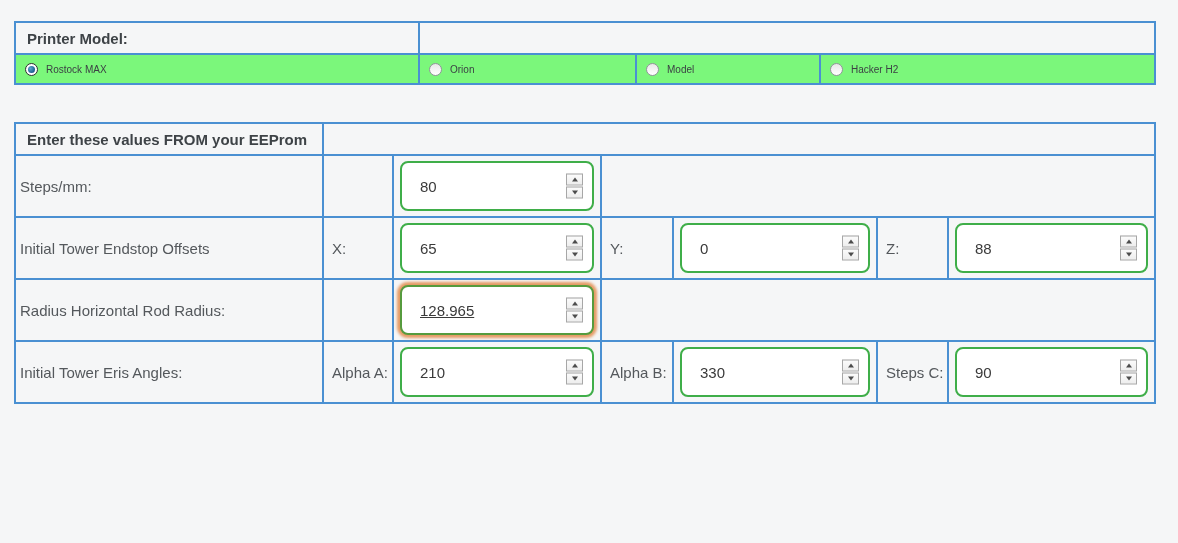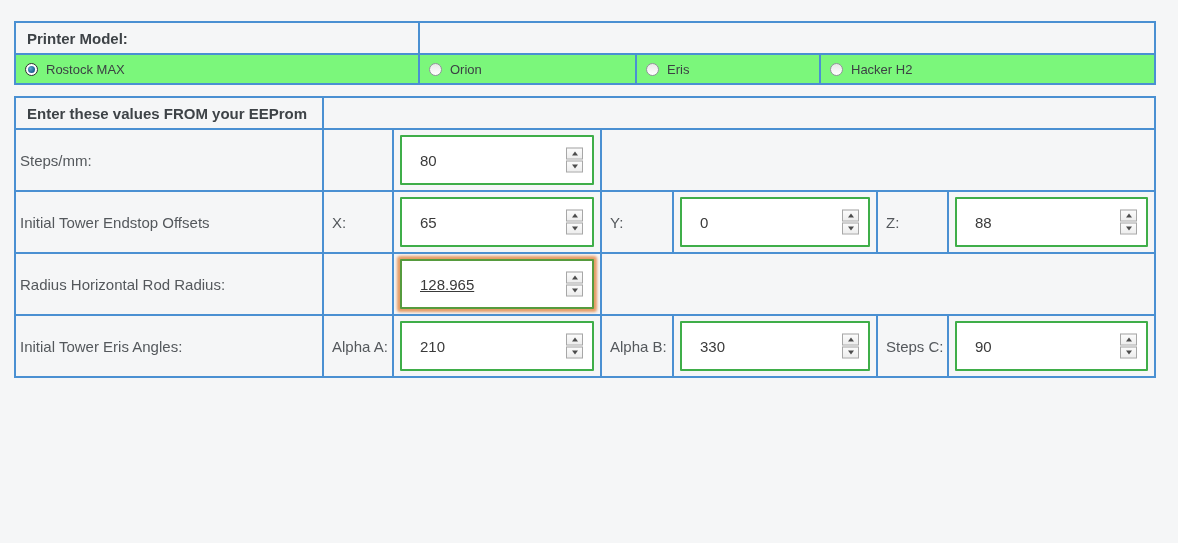--- a/index.html
+++ b/index.html
@@ -18,35 +18,35 @@
     width:1178px;height:543px;
     background:var(--bg);
     font-family:"Liberation Sans","DejaVu Sans",sans-serif;
     color:var(--text);
     overflow:hidden;
     position:relative;
   }
   table{border-collapse:collapse;table-layout:fixed;position:absolute;left:14px;background:var(--bg);}
   td{border:2px solid var(--blue);vertical-align:middle;font-size:15px;color:var(--text);padding:0;}
   #printer-table{top:21px;width:1140px;}
-  #eeprom-table{top:96px;width:1140px;}
+  #eeprom-table{top:122px;width:1140px;}
   .hdr{font-weight:bold;color:var(--text-bold);padding-left:11px;height:32px;}
   .model-cell{background:var(--green-row);height:30px;}
   .model-inner{display:flex;align-items:center;gap:8px;padding-left:9px;}
-  .model-label{color:#3c4144;font-size:13px;}
+  .model-label{color:#3c4144;font-size:10px;}
   .radio{position:relative;width:13px;height:13px;border-radius:50%;flex:0 0 13px;
          background:linear-gradient(180deg,#e8e8e8,#ffffff);border:1px solid #8f9497;}
   .radio.sel{border:1px solid #2e2e2e;background:#fff;}
   .radio.sel::after{content:'';position:absolute;left:2px;top:2px;width:7px;height:7px;
          border-radius:50%;background:radial-gradient(circle at 35% 35%,#5aa7c9,#1d5f93 70%,#123c60);}
   .lbl{padding-left:4px;height:60px;}
   .sub{padding-left:8px;}
   .numwrap{position:relative;margin:5px 6px;}
   .numwrap input{
-    width:100%;height:50px;border:2px solid var(--input-green);border-radius:1px;
+    width:100%;height:50px;border:2px solid var(--input-green);border-radius:8px;
     background:#fff;padding:0 34px 0 18px;font-size:15px;color:#3a3a3a;
     font-family:"Liberation Sans","DejaVu Sans",sans-serif;outline:none;
   }
   .numwrap.hl input{border-color:var(--hl-green);box-shadow:0 0 3px 3px var(--glow);text-decoration:underline;}
   .spin{position:absolute;right:11px;top:50%;transform:translateY(-50%);
         width:17px;display:flex;flex-direction:column;gap:1px;}
   .sbtn{height:12px;border:1px solid #a7a7a7;background:linear-gradient(#fbfbfb,#ededed);
         display:flex;align-items:center;justify-content:center;cursor:pointer;padding:0;}
   .tri{width:0;height:0;border-left:3px solid transparent;border-right:3px solid transparent;}
   .tri.up{border-bottom:4px solid #4c4c4c;}
@@ -76,21 +76,21 @@
     </td>
     <td class="model-cell">
       <div class="model-inner">
         <span class="radio"></span>
         <span class="model-label">Orion</span>
       </div>
     </td>
     <td class="model-cell">
       <div class="model-inner">
         <span class="radio"></span>
-        <span class="model-label">Eris</span>
+        <span class="model-label">Model</span>
       </div>
     </td>
     <td class="model-cell">
       <div class="model-inner">
         <span class="radio"></span>
         <span class="model-label">Hacker H2</span>
       </div>
     </td>
   </tr>
 </tbody>

